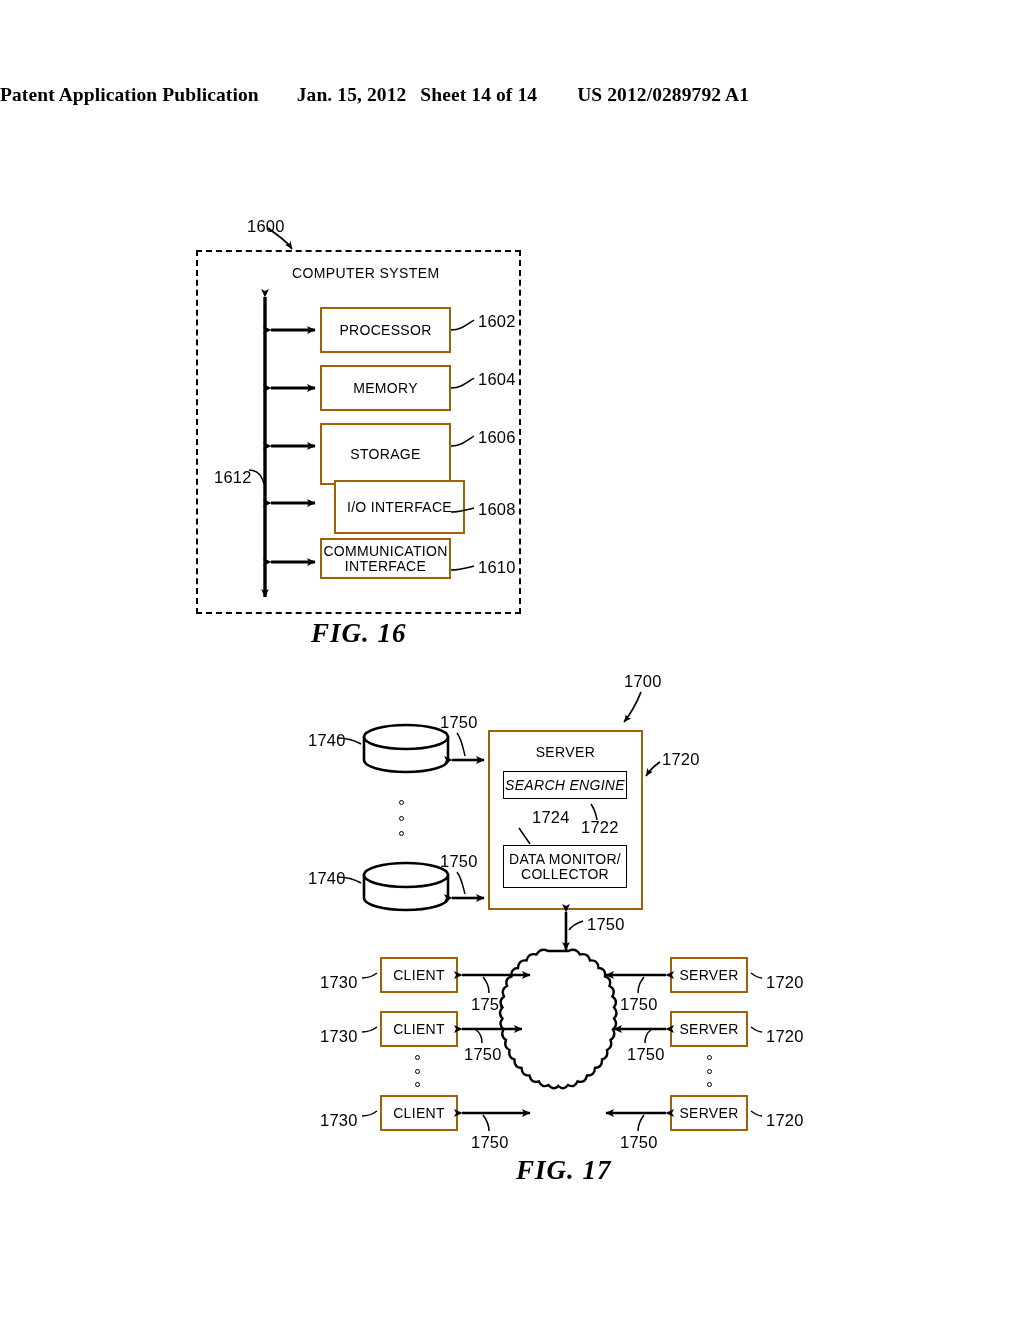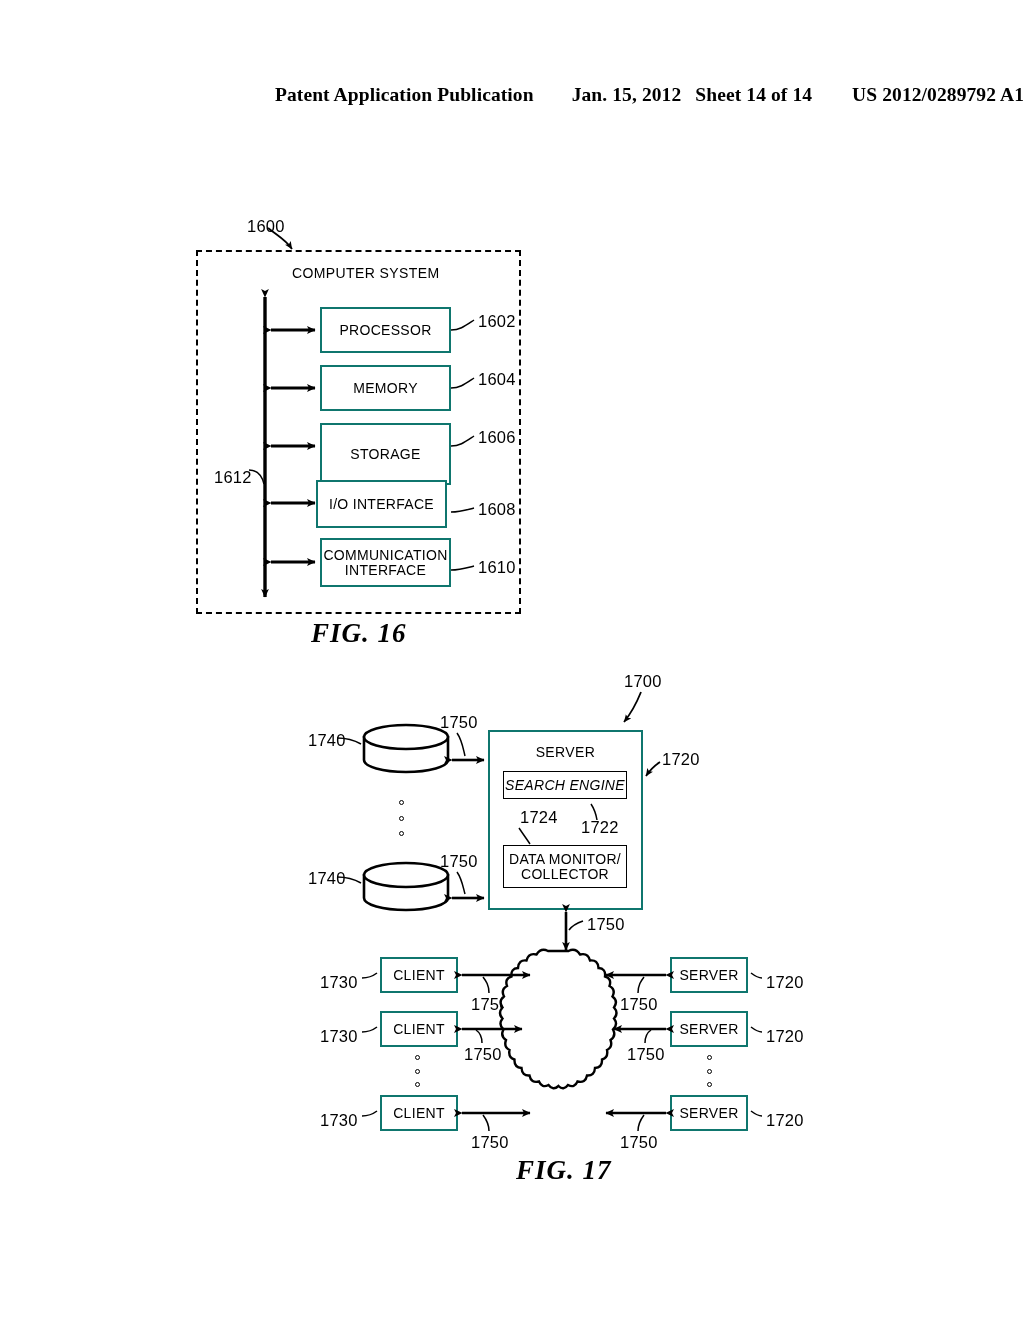--- a/index.html
+++ b/index.html
@@ -17,21 +17,21 @@
   }
 
   
   #page-header {
     position: absolute;
     left: 0;
     top: 84px;
     width: 1024px;
     height: 26px;
     display: flex;
-    justify-content: flex-end;
+    justify-content: flex-start;
     align-items: baseline;
     font-family: "Liberation Serif", serif;
     font-weight: bold;
     font-size: 19.5px;
     letter-spacing: 0.1px;
     white-space: nowrap;
   }
   #page-header .hdr-pub   { }
   #page-header .hdr-date  { margin-left: 38px; }
   #page-header .hdr-sheet { margin-left: 14px; }
@@ -77,21 +77,21 @@
     font-style: italic;
     font-weight: bold;
     font-size: 27px;
     letter-spacing: 1px;
     color: #000;
   }
 
   
   .hard-box {
     position: absolute;
-    border: 2px solid #0f766e;
+    border: 2px solid #a16207;
     background: #fff;
     box-sizing: border-box;
     display: flex;
     align-items: center;
     justify-content: center;
   }
   .thin-box {
     position: absolute;
     border: 1.6px solid #000;
     background: #fff;
@@ -169,26 +169,26 @@
   <div class="hard-box" style="left:320px; top:365px; width:131px; height:46px;">
     <span class="box-label">MEMORY</span>
   </div>
   <div class="abs ref-num" style="left:478px; top:370px;">1604</div>
 
   <div class="hard-box" style="left:320px; top:423px; width:131px; height:62px;">
     <span class="box-label">STORAGE</span>
   </div>
   <div class="abs ref-num" style="left:478px; top:428px;">1606</div>
 
-  <div class="hard-box" style="left:316px; top:480px; width:131px; height:48px;">
+  <div class="hard-box" style="left:334px; top:480px; width:131px; height:54px;">
     <span class="box-label">I/O INTERFACE</span>
   </div>
   <div class="abs ref-num" style="left:478px; top:500px;">1608</div>
 
-  <div class="hard-box" style="left:320px; top:538px; width:131px; height:49px;">
+  <div class="hard-box" style="left:320px; top:538px; width:131px; height:41px;">
     <span class="box-label" style="padding:0 2px;">COMMUNICATION INTERFACE</span>
   </div>
   <div class="abs ref-num" style="left:478px; top:558px;">1610</div>
 
   <div class="abs fig-caption" style="left:311px; top:618px;">FIG. 16</div>
 </div>
 
 <div>
 
   <div class="abs ref-num" style="left:624px; top:672px;">1700</div>
@@ -208,21 +208,21 @@
   <div class="hard-box" style="left:488px; top:730px; width:155px; height:180px; display:block;">
     <div class="abs sys-title" style="left:0; top:12px; width:100%; text-align:center;">SERVER</div>
   </div>
   <div class="abs ref-num" style="left:662px; top:750px;">1720</div>
 
   <div class="thin-box" style="left:503px; top:771px; width:124px; height:28px;font-style:italic;">
     <span class="box-label">SEARCH ENGINE</span>
   </div>
   <div class="abs ref-num" style="left:581px; top:818px;">1722</div>
 
-  <div class="abs ref-num" style="left:520px; top:808px;">1724</div>
+  <div class="abs ref-num" style="left:532px; top:808px;">1724</div>
   <div class="thin-box" style="left:503px; top:845px; width:124px; height:43px;">
     <span class="box-label">DATA MONITOR/ COLLECTOR</span>
   </div>
 
   <div class="abs ref-num" style="left:587px; top:915px;">1750</div>
 
   <div class="net-label" style="left:522px; top:1027px; width:94px;">
     <div>NETWORK</div>
     <div class="u">1710</div>
   </div>

